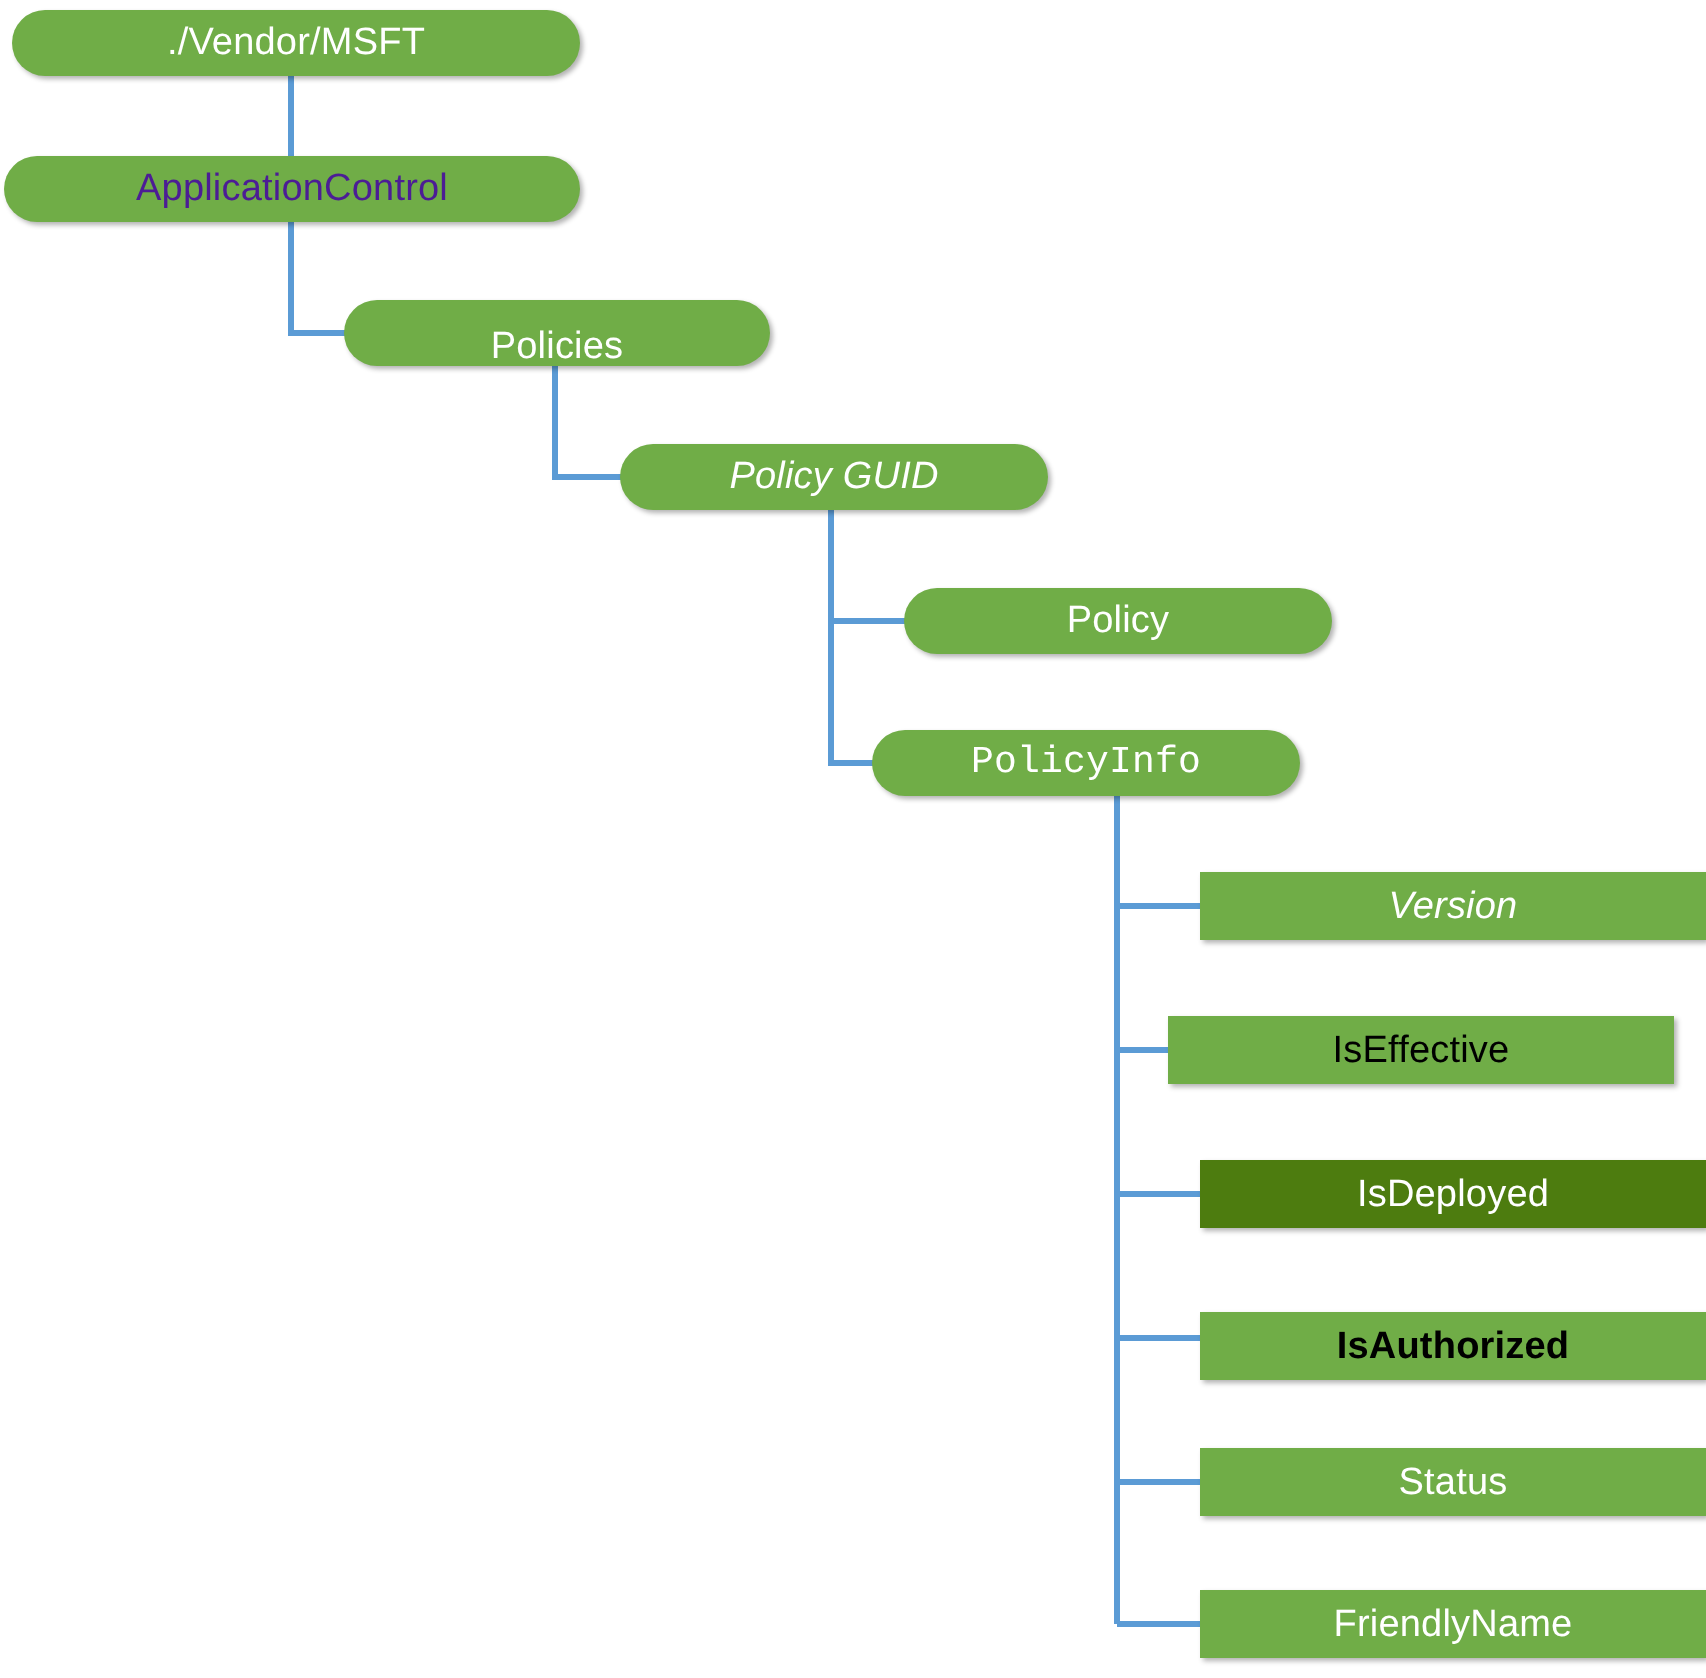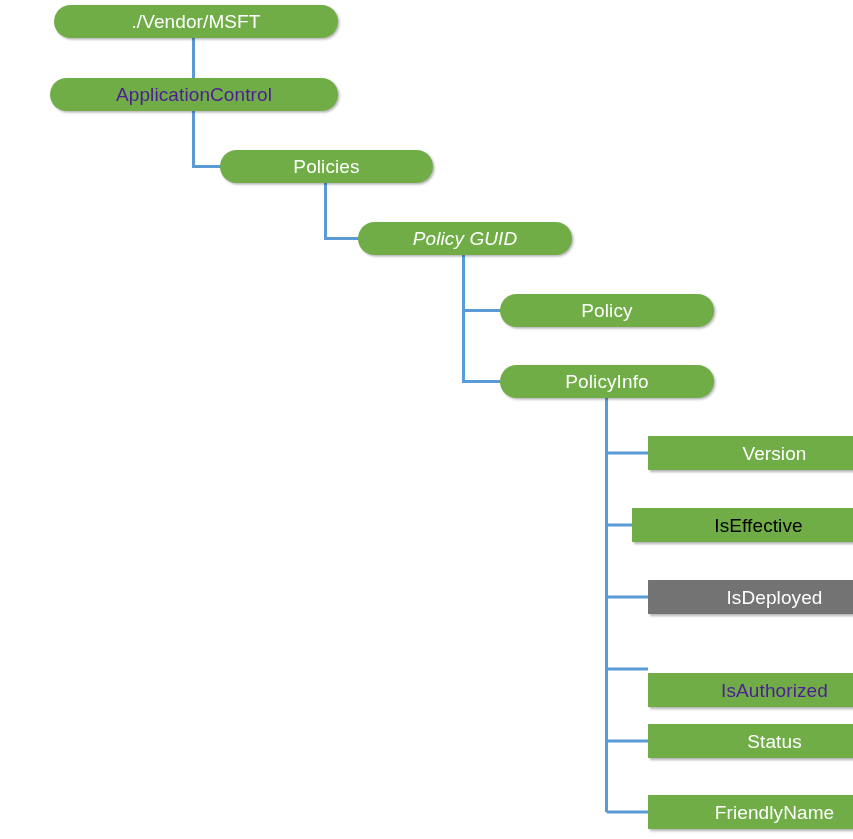--- a/index.html
+++ b/index.html
@@ -11,21 +11,20 @@
     width: 853px;
     height: 839px;
     font-family: "Liberation Sans", sans-serif;
     overflow: hidden;
   }
   #diagram {
     position: relative;
     width: 724px;
     height: 839px;
     background: #ffffff;
-    margin-left: 48px;
   }
   #connectors {
     position: absolute;
     left: 0;
     top: 0;
     width: 853px;
     height: 839px;
     pointer-events: none;
   }
   .node {
@@ -92,42 +91,42 @@
     </g>
   </svg>
 
   <div id="nodes-layer">
       <div class="node pill" style="left: 6px; top: 5px; width: 284px; height: 33px; background: rgb(112, 173, 71); color: rgb(255, 255, 255);">
         <span class="node-label">./Vendor/MSFT</span>
       </div>
       <div class="node pill" style="left: 2px; top: 78px; width: 288px; height: 33px; background: rgb(112, 173, 71); color: #4c1d95;">
         <span class="node-label">ApplicationControl</span>
       </div>
-      <div class="node pill" style="left: 172px; top: 150px; width: 213px; height: 33px; background: rgb(112, 173, 71); color: rgb(255, 255, 255);">
+      <div class="node pill" style="left: 172px; top: 150px; width: 213px; height: 33px; background: rgb(112, 173, 71); color: rgb(255, 255, 255); align-items: flex-end;">
         <span class="node-label">Policies</span>
       </div>
       <div class="node pill italic" style="left: 310px; top: 222px; width: 214px; height: 33px; background: rgb(112, 173, 71); color: rgb(255, 255, 255);">
         <span class="node-label">Policy GUID</span>
       </div>
       <div class="node pill" style="left: 452px; top: 294px; width: 214px; height: 33px; background: rgb(112, 173, 71); color: rgb(255, 255, 255); align-items: center;">
         <span class="node-label">Policy</span>
       </div>
-      <div class="node pill" style="left: 452px; top: 365px; width: 214px; height: 33px; background: rgb(112, 173, 71); color: rgb(255, 255, 255);">
+      <div class="node pill" style="left: 436px; top: 365px; width: 214px; height: 33px; background: rgb(112, 173, 71); color: rgb(255, 255, 255); font-family: Liberation Mono, monospace;">
         <span class="node-label">PolicyInfo</span>
       </div>
-      <div class="node rect" style="left: 600px; top: 436px; width: 253px; height: 34px; background: rgb(112, 173, 71); color: rgb(255, 255, 255);">
+      <div class="node rect" style="left: 600px; top: 436px; width: 253px; height: 34px; background: rgb(112, 173, 71); color: rgb(255, 255, 255); font-style: italic;">
         <span class="node-label">Version</span>
       </div>
       <div class="node rect" style="left: 584px; top: 508px; width: 253px; height: 34px; background: rgb(112, 173, 71); color: #000000;">
         <span class="node-label">IsEffective</span>
       </div>
-      <div class="node rect" style="left: 600px; top: 580px; width: 253px; height: 34px; background: #737373; color: rgb(255, 255, 255);">
+      <div class="node rect" style="left: 600px; top: 580px; width: 253px; height: 34px; background: #4d7c0f; color: rgb(255, 255, 255);">
         <span class="node-label">IsDeployed</span>
       </div>
-      <div class="node rect" style="left: 600px; top: 673px; width: 253px; height: 34px; background: rgb(112, 173, 71); color: #4c1d95;">
+      <div class="node rect" style="left: 600px; top: 656px; width: 253px; height: 34px; background: rgb(112, 173, 71); color: #000000; font-weight: bold;">
         <span class="node-label">IsAuthorized</span>
       </div>
       <div class="node rect" style="left: 600px; top: 724px; width: 253px; height: 34px; background: rgb(112, 173, 71); color: rgb(255, 255, 255);">
         <span class="node-label">Status</span>
       </div>
       <div class="node rect" style="left: 600px; top: 795px; width: 253px; height: 34px; background: rgb(112, 173, 71); color: rgb(255, 255, 255);">
         <span class="node-label">FriendlyName</span>
       </div>
     </div>
 

